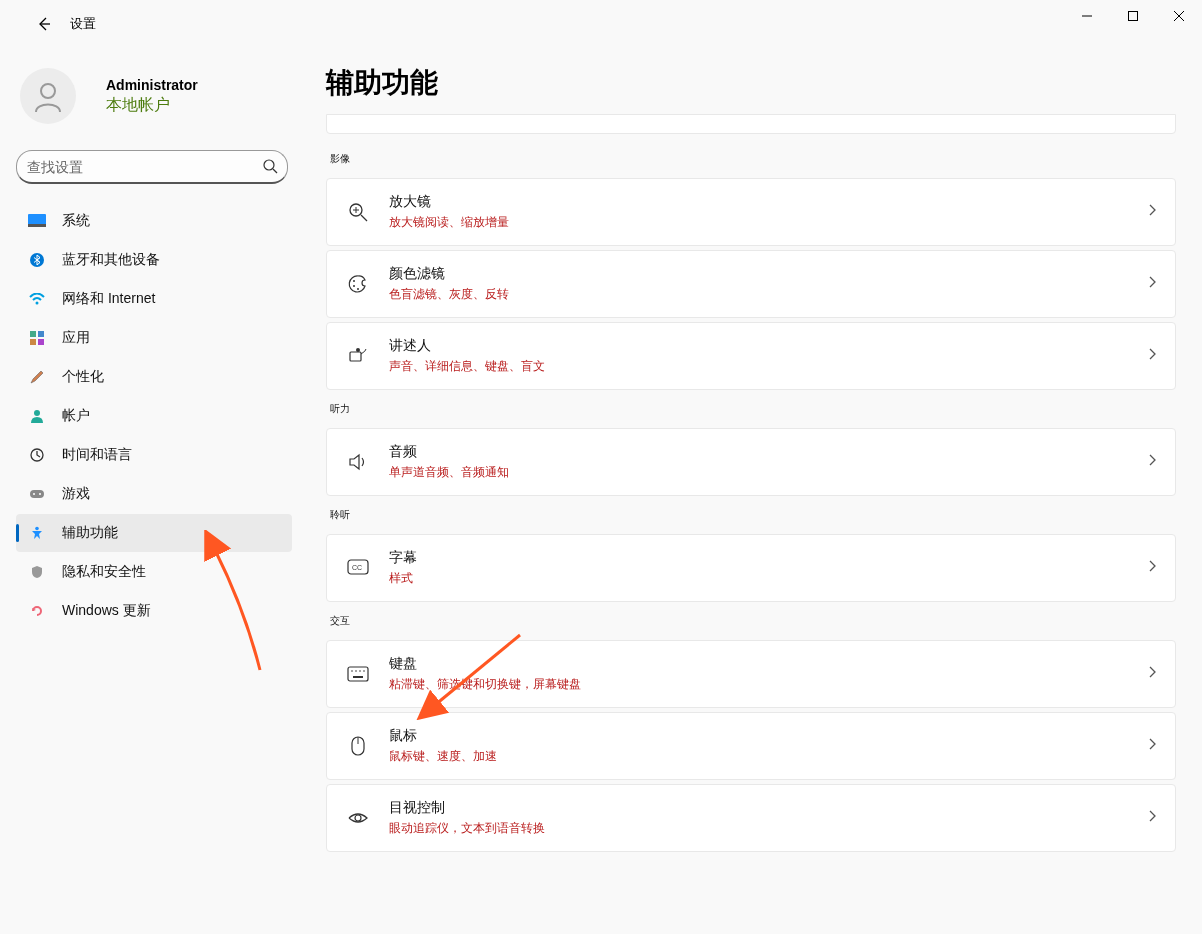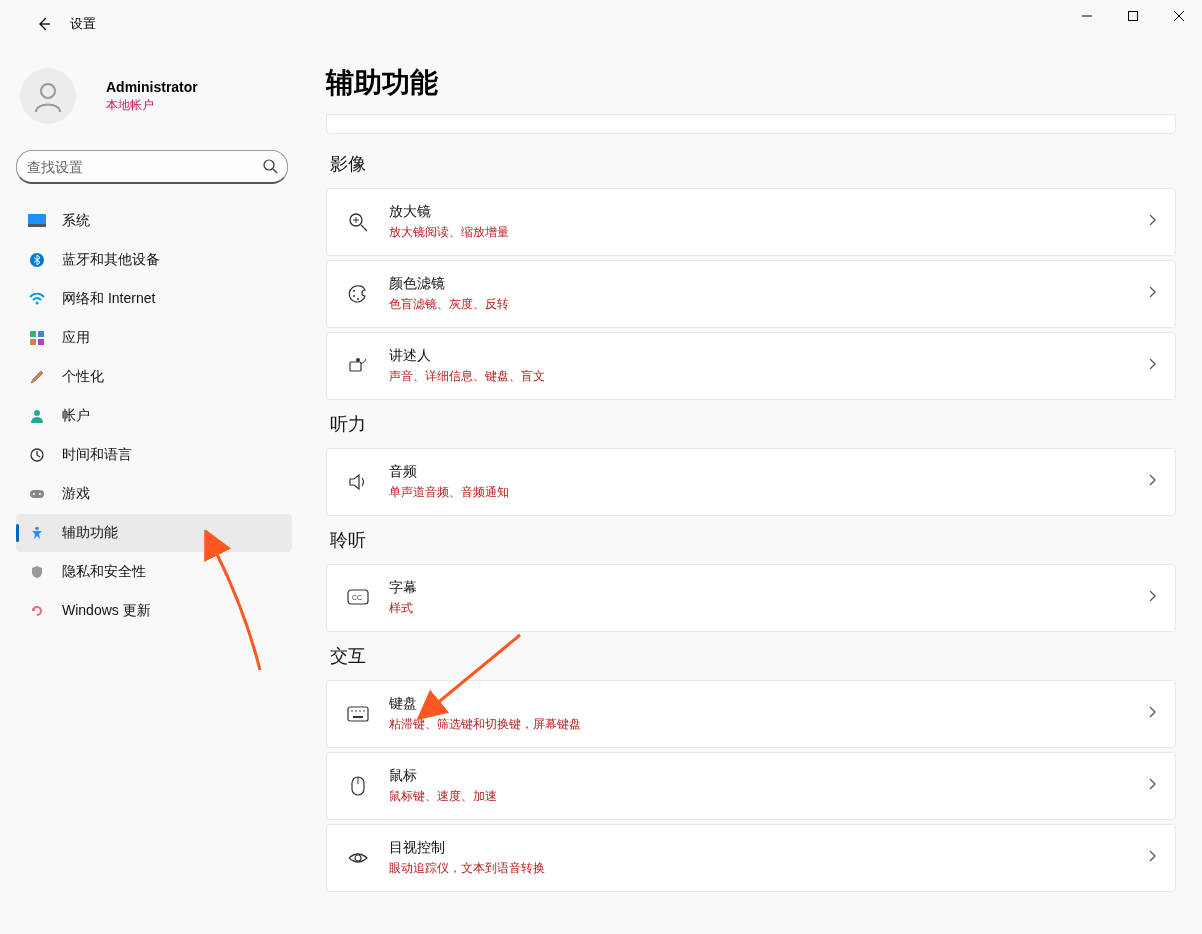--- a/index.html
+++ b/index.html
@@ -7,35 +7,35 @@
 .titlebar { height: 48px; display: flex; align-items: center; padding: 0 26px; }
 .back-btn { width: 36px; height: 36px; display: flex; align-items: center; justify-content: center; border: none; background: transparent; cursor: pointer; border-radius: 4px; }
 .app-title { font-size: 13px; margin-left: 8px; color: #000; }
 .win-controls { position: absolute; top: 0; right: 0; display: flex; }
 .win-btn { width: 46px; height: 32px; display: flex; align-items: center; justify-content: center; border: none; background: transparent; cursor: pointer; }
 .layout { display: flex; height: calc(934px - 48px); }
 .sidebar { width: 300px; padding: 8px 4px 8px 12px; }
 .user-block { display: flex; align-items: center; padding: 12px 8px 18px 8px; gap: 30px; }
 .avatar { width: 56px; height: 56px; border-radius: 50%; background: #ececec; display: flex; align-items: center; justify-content: center; }
 .user-name { font-size: 14px; font-weight: 600; }
-.user-sub { font-size: 12px; color: #be185d; margin-top: 2px; }
+.user-sub { font-size: 16px; color: #4d7c0f; margin-top: 2px; }
 .search-wrap { margin: 8px 8px 18px 4px; position: relative; }
 .search-input { width: 100%; height: 34px; border: 1px solid #999; border-bottom: 2px solid #555; border-radius: 16px; padding: 0 30px 0 10px; font-size: 14px; background: #fdfdfd; }
 .search-input::placeholder { color: #666; }
 .search-icon { position: absolute; right: 10px; top: 8px; }
 .nav { list-style: none; }
 .nav-item { display: flex; align-items: center; height: 38px; padding: 0 12px; border-radius: 4px; cursor: pointer; gap: 16px; margin: 1px 4px; position: relative; }
 .nav-item.active { background: #eaeaea; }
 .nav-item.active::before { content: ""; position: absolute; left: 0px; top: 10px; width: 3px; height: 18px; background: #0067c0; border-radius: 2px; }
 .nav-icon { width: 18px; height: 18px; display: flex; align-items: center; justify-content: center; flex-shrink: 0; }
 .nav-label { font-size: 14px; color: #111; }
 .main { flex: 1; padding: 16px 26px 16px 26px; overflow-y: auto; }
 .page-title { font-size: 28px; font-weight: 600; margin-bottom: 12px; }
 .placeholder-bar { height: 20px; background: #fff; border: 1px solid #e8e8e8; border-radius: 0 0 4px 4px; margin-bottom: 18px; }
-.section-title { font-size: 18px; color: #111; margin: 12px 0 12px 4px; font-weight: 400; }
+.section-title { font-size: 10px; color: #111; margin: 12px 0 12px 4px; font-weight: 400; }
 .card { background: #fff; border: 1px solid #e8e8e8; border-radius: 4px; display: flex; align-items: center; padding: 14px 18px; margin-bottom: 4px; cursor: pointer; }
 .card-icon { width: 26px; display: flex; align-items: center; justify-content: center; margin-right: 18px; flex-shrink: 0; }
 .card-text { flex: 1; }
 .card-title { font-size: 14px; color: #111; }
 .card-sub { font-size: 12px; color: #b91c1c; margin-top: 3px; }
 .chevron { color: #444; }
 .arrow-annotation { position: absolute; pointer-events: none; }
 </style>
 </head>
 <body>

